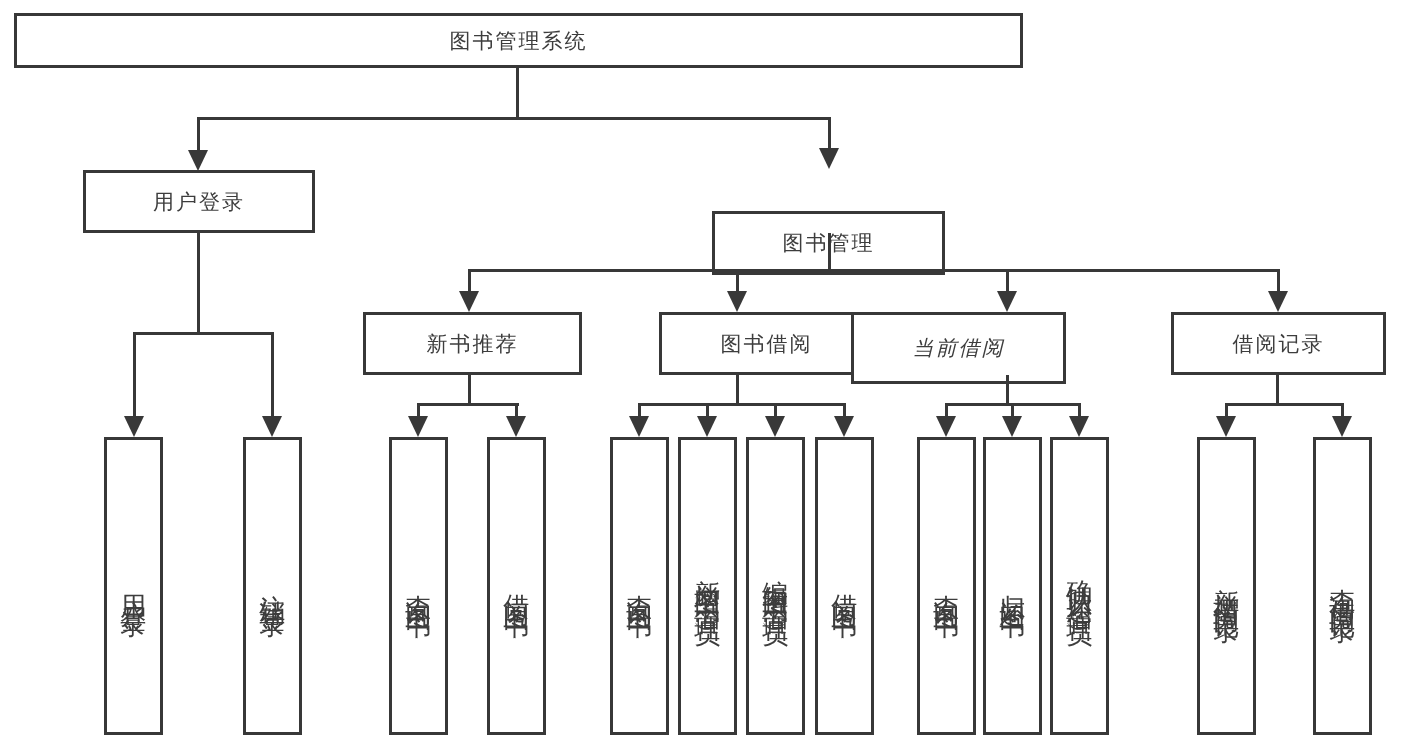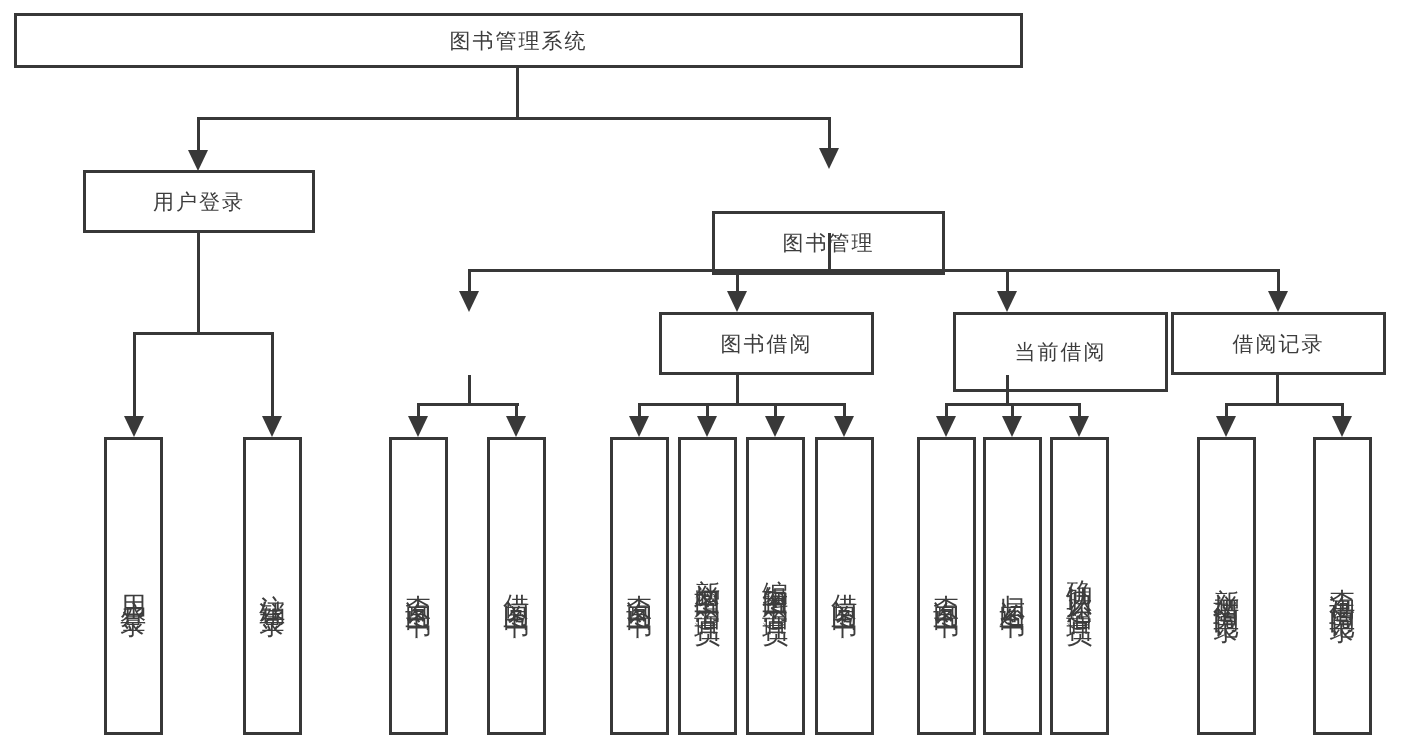--- a/index.html
+++ b/index.html
@@ -49,24 +49,25 @@
 <body>
 
 <div class="canvas">
 
   <div class="node h" style="left:14px;top:13px;width:1009px;height:55px;">图书管理系统</div>
 
   <div class="node h" style="left:83px;top:170px;width:232px;height:63px;">用户登录</div>
 
   <div class="node h" style="left:712px;top:163px;width:233px;height:64px;margin-top:48px;">图书管理</div>
 
+  <div class="node h" style="left:363px;top:312px;width:219px;height:63px;">新书推荐</div>
 
   <div class="node h" style="left:631px;top:312px;width:215px;height:63px;margin-left:28px;">图书借阅</div>
 
-  <div class="node h" style="left:953px;top:312px;width:215px;height:80px;">当前借阅</div>
+  <div class="node h" style="left:851px;top:312px;width:215px;height:72px;font-style:italic;">当前借阅</div>
 
   <div class="node h" style="left:1171px;top:312px;width:215px;height:63px;text-align:right;">借阅记录</div>
 
   <div class="node v" style="left:104px;top:437px;width:59px;height:298px;">
     <span>用户登录</span>
   </div>
 
   <div class="node v" style="left:243px;top:437px;width:59px;height:298px;">
     <span>注销登录</span>
   </div>

